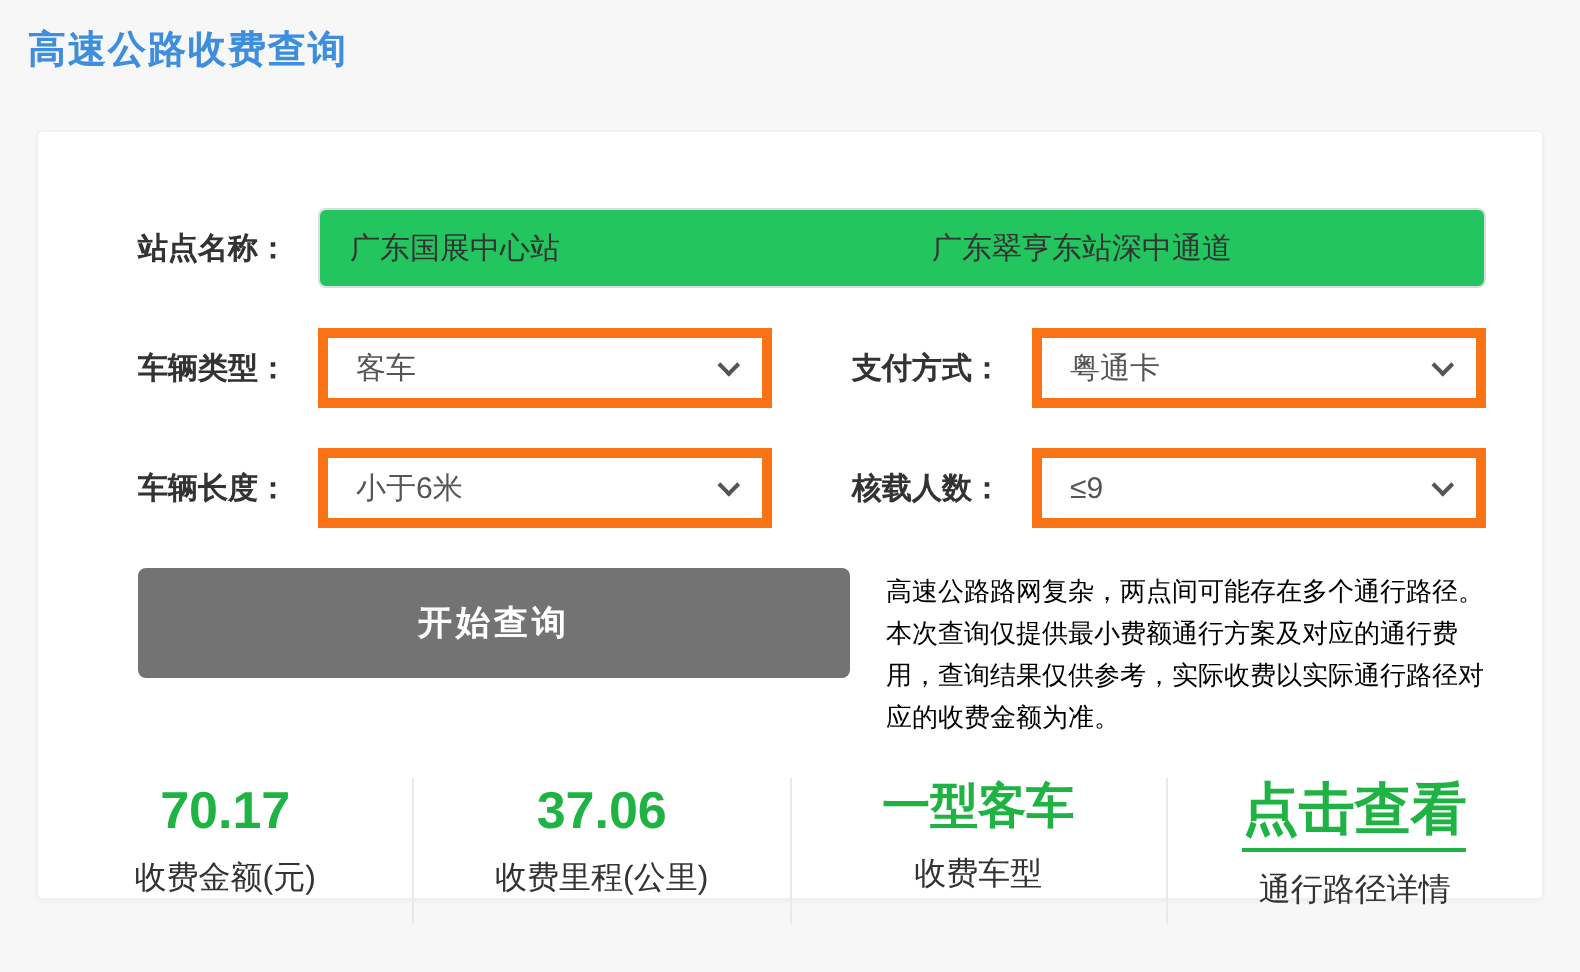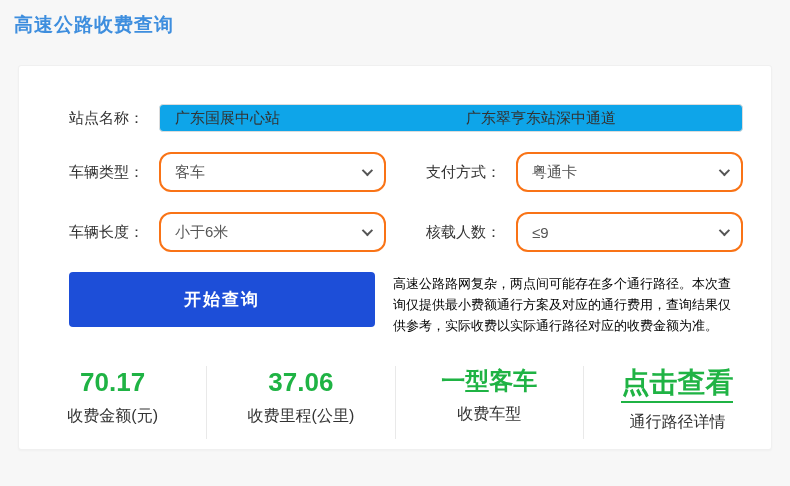--- a/index.html
+++ b/index.html
@@ -39,48 +39,48 @@
     margin-bottom: 20px;
   }
   .field {
     display: flex;
     align-items: center;
     flex: 1;
   }
   .field + .field { margin-left: 40px; }
   .field-label {
     font-size: 15px;
-    font-weight: normal;
+    font-weight: bold;
     color: #333;
     width: 90px;
     flex: 0 0 90px;
     white-space: nowrap;
   }
   .station-box {
     flex: 1;
-    height: 28px;
+    height: 40px;
     border: 1px solid #dcdcdc;
     border-radius: 4px;
     display: flex;
     align-items: center;
-    background: #0ea5e9;
+    background: #22c55e;
   }
   .station-box .station-value {
     width: 50%;
     padding-left: 15px;
     font-size: 15px;
     color: #333;
     white-space: nowrap;
     overflow: hidden;
   }
   .select-box {
     flex: 1;
     height: 40px;
-    border: 2px solid #f97316;
-    border-radius: 12px;
+    border: 5px solid #f97316;
+    border-radius: 0;
     display: flex;
     align-items: center;
     justify-content: space-between;
     padding: 0 14px;
     background: #fff;
     cursor: pointer;
   }
   .select-value { font-size: 15px; color: #555; }
   .chevron {
     width: 8px; height: 8px;
@@ -89,44 +89,44 @@
     transform: rotate(45deg) translateY(-2px);
     flex: 0 0 auto;
   }
 
   .action-row {
     display: flex;
     align-items: flex-start;
     margin-top: 18px;
   }
   .query-button {
-    width: 306px;
+    width: 356px;
     height: 55px;
-    background: #1d4ed8;
+    background: #737373;
     color: #ffffff;
     font-size: 17px;
     font-weight: bold;
     border: none;
     border-radius: 4px;
     cursor: pointer;
     letter-spacing: 2px;
     font-family: inherit;
   }
   .notice {
     flex: 1;
     margin-left: 18px;
     font-size: 13px;
     line-height: 1.62;
     color: #000000;
     padding-top: 1px;
   }
 
   .results-row {
     display: flex;
-    margin: 26px -28px 0 -50px;
+    margin: 16px -28px 0 -50px;
     padding: 4px 0 8px 0;
     justify-content: space-between;
   }
   .result-cell {
     flex: 1;
     text-align: center;
     padding: 2px 4px 6px;
   }
   .result-cell + .result-cell { border-left: 1px solid #e9e9e9; }
   .result-value {

